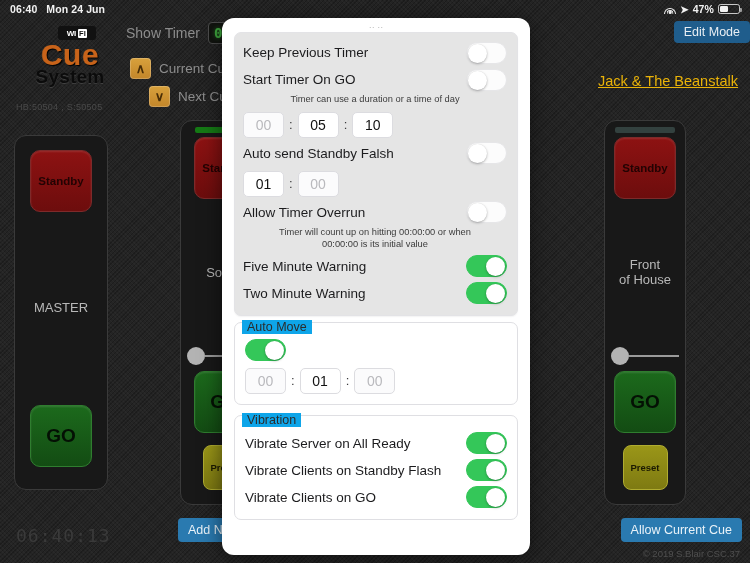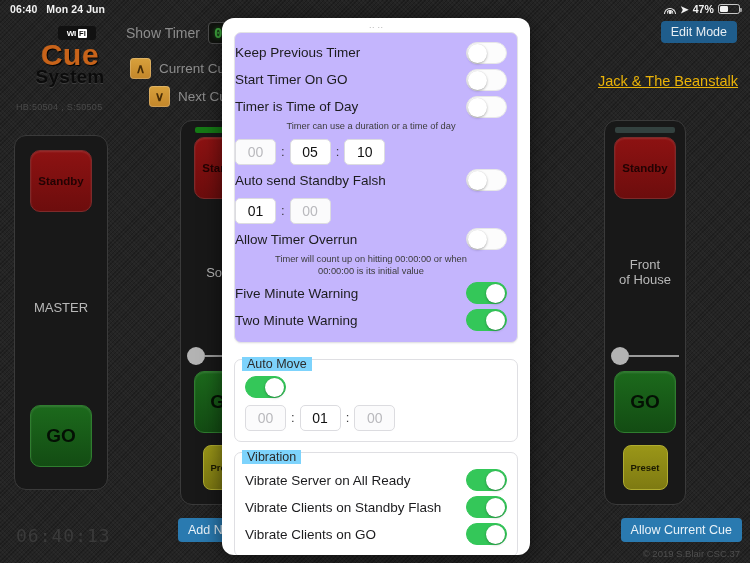--- a/index.html
+++ b/index.html
@@ -98,21 +98,21 @@
     display:flex; align-items:center; justify-content:center;
     box-shadow: inset 0 0 0 1px rgba(255,255,255,.2);
   }
   .cue-label { color: #8c8c8c; font-size: 13.5px; }
 
   .show-title {
     position: absolute; right: 12px; top: 73px;
     color: #eab308; font-size: 14.5px; text-decoration: underline; text-align: right;
   }
   .edit-mode-btn {
-    position: absolute; right: 13px; top: 21px;
+    position: absolute; right: 0; top: 21px;
     background: #1f5d8c; color: #e8eef3; font-size: 12.5px;
     padding: 4px 10px; border-radius: 4px;
   }
 
   
   .strip {
     position: absolute;
     background: #181818;
     border: 1px solid #3a3a3a;
     border-radius: 12px;
@@ -178,31 +178,31 @@
     display: flex; flex-direction: column;
   }
   .modal-clip {
     height: 14px; flex: none;
     display: flex; align-items: flex-end; justify-content: center;
     color: #b8b8b8; font-size: 9px; overflow: hidden;
   }
   .modal-body { flex: 1; padding: 0 12px 10px 12px; overflow: hidden; }
 
   .card {
-    background: #c4b5fd; border: 1px solid #e3e3e6; border-radius: 7px;
-    padding: 6px 10px 8px 0; margin-bottom: 16px;
+    background: #e5e5e5; border: 1px solid #e3e3e6; border-radius: 7px;
+    padding: 6px 10px 8px 8px; margin-bottom: 6px;
     box-shadow: 0 1px 1.5px rgba(0,0,0,.05);
   }
   .fieldset {
     border: 1px solid #dfdfe3; border-radius: 7px;
     margin-bottom: 10px; padding: 2px 10px 8px 10px;
     position: relative;
   }
   .fieldset > .legend {
-    font-size: 12.5px; color: #2b2b2b; background:#7dd3fc;
+    font-size: 12.5px; color: #2b2b2b; background:#0ea5e9;
     padding: 0 5px; margin-left: -3px; display:inline-block;
     position: relative; top: -8px;
   }
 
   .row {
     display: flex; align-items: center; justify-content: space-between;
     min-height: 27px; padding: 1px 0;
   }
   .row .lbl { font-size: 13.5px; color: #1c1c1e; }
   .hint { font-size: 9.3px; color: #3c3c3c; text-align: center; line-height: 1.35; padding: 0 6px 2px 6px; }
@@ -348,26 +348,20 @@
           </span>
       </div>
 
       <div class="row">
         <span class="lbl">Start Timer On GO</span>
         <span class="toggle off">
             <span class="knob"></span>
           </span>
       </div>
 
-      <div class="row">
-        <span class="lbl">Timer is Time of Day</span>
-        <span class="toggle off">
-            <span class="knob"></span>
-          </span>
-      </div>
 
       <div class="hint">Timer can use a duration or a time of day</div>
 
       <div class="time-row">
         <span class="tf muted">00</span>
         <span class="colon">:</span>
         <span class="tf">05</span>
         <span class="colon">:</span>
         <span class="tf">10</span>
       </div>

